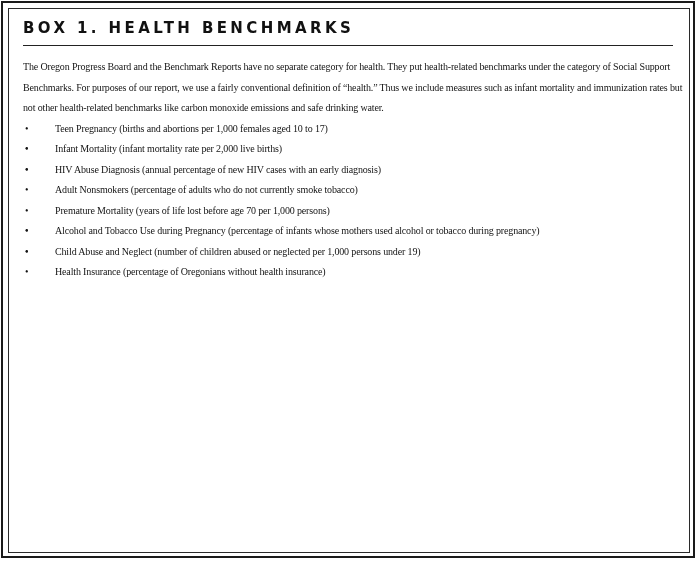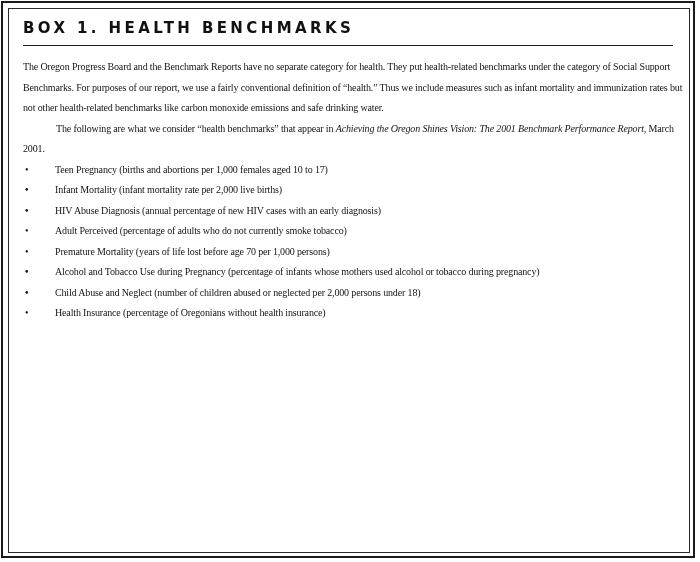--- a/index.html
+++ b/index.html
@@ -36,28 +36,27 @@
 <body>
 
 <div class="outer"></div>
 <div class="inner"></div>
 
 <div class="header">BOX 1. HEALTH BENCHMARKS</div>
 <div class="rule"></div>
 
 <div class="body">
   <p>The Oregon Progress Board and the Benchmark Reports have no separate category for health. They put health-related benchmarks under the category of Social Support Benchmarks. For purposes of our report, we use a fairly conventional definition of “health.” Thus we include measures such as infant mortality and immunization rates but not other health-related benchmarks like carbon monoxide emissions and safe drinking water.</p>
-  <p class="indent"><span>The following are what we consider “health benchmarks” that appear in </span><i>Achieving the Oregon Shines Vision: The 2001 Benchmark Performance Report</i><span>, March 2001.</span></p>
   <ul>
     <li><span class="bullet">•</span><span>Teen Pregnancy (births and abortions per 1,000 females aged 10 to 17)</span></li>
     <li><span class="bullet">•</span></li>
     <li><span class="bullet">•</span><span>Infant Mortality (infant mortality rate per 2,000 live births)</span></li>
     <li><span class="bullet">•</span></li>
     <li><span class="bullet">•</span><span>HIV Abuse Diagnosis (annual percentage of new HIV cases with an early diagnosis)</span></li>
-    <li><span class="bullet">•</span><span>Adult Perceived (percentage of adults who do not currently smoke tobacco)</span></li>
+    <li><span class="bullet">•</span><span>Adult Nonsmokers (percentage of adults who do not currently smoke tobacco)</span></li>
     <li><span class="bullet">•</span><span>Premature Mortality (years of life lost before age 70 per 1,000 persons)</span></li>
     <li><span class="bullet">•</span></li>
     <li><span class="bullet">•</span><span>Alcohol and Tobacco Use during Pregnancy (percentage of infants whose mothers used alcohol or tobacco during pregnancy)</span></li>
     <li><span class="bullet">•</span></li>
-    <li><span class="bullet">•</span><span>Child Abuse and Neglect (number of children abused or neglected per 2,000 persons under 18)</span></li>
+    <li><span class="bullet">•</span><span>Child Abuse and Neglect (number of children abused or neglected per 1,000 persons under 19)</span></li>
     <li><span class="bullet">•</span><span>Health Insurance (percentage of Oregonians without health insurance)</span></li>
   </ul>
 </div>
 
 </body></html>

